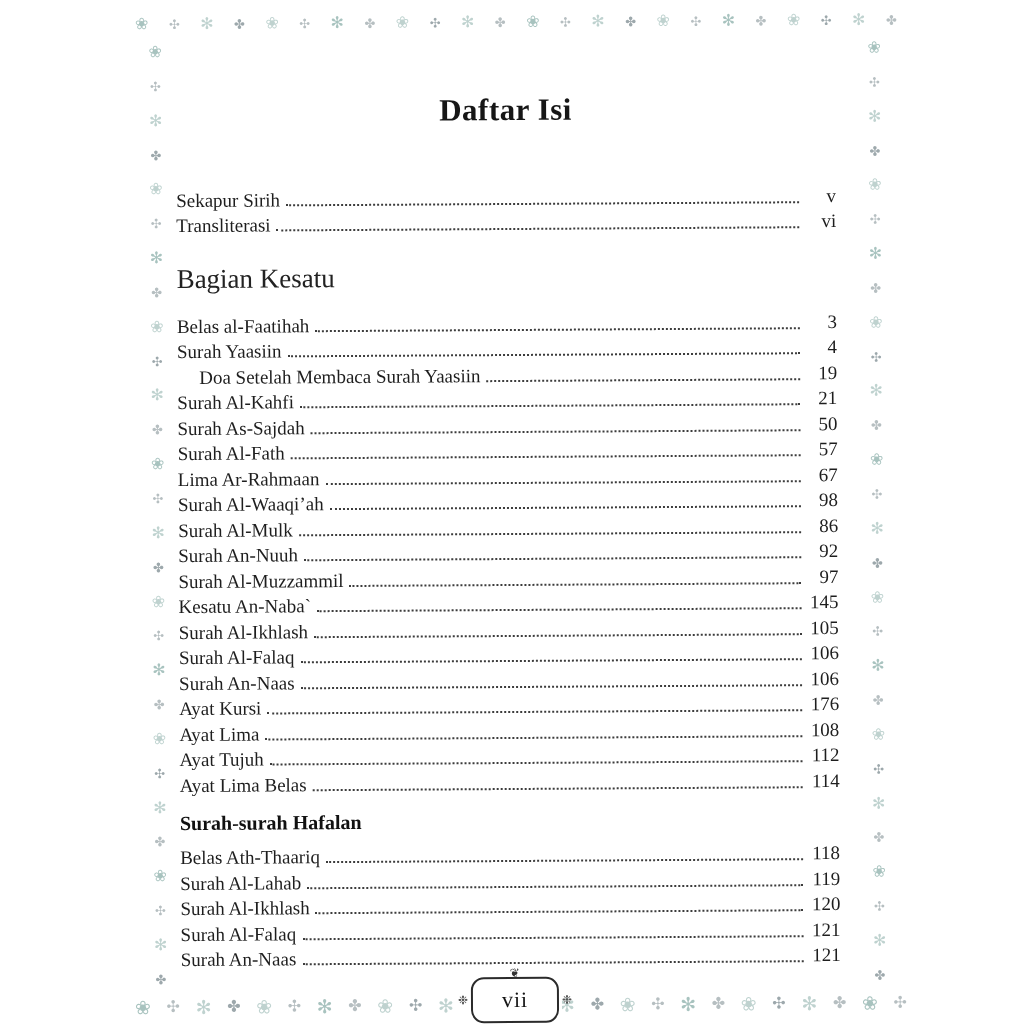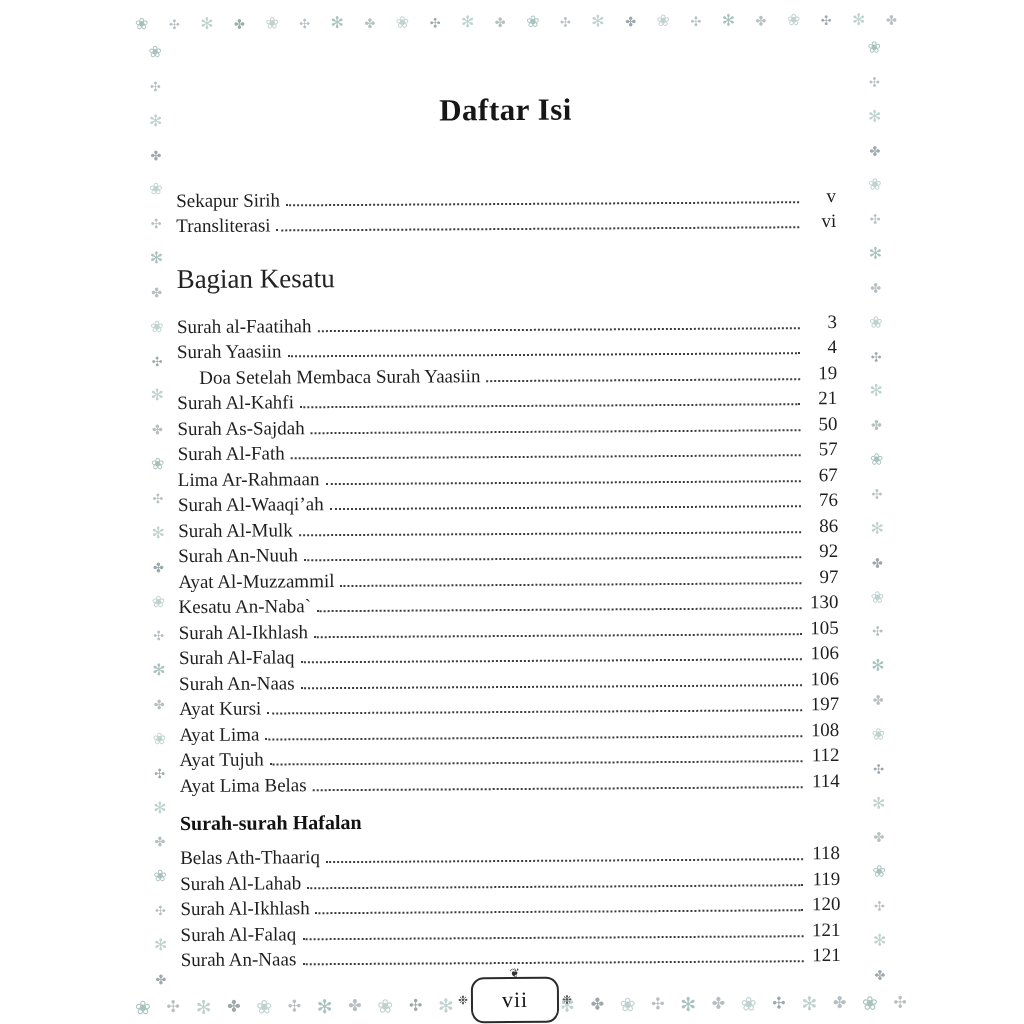--- a/index.html
+++ b/index.html
@@ -249,21 +249,21 @@
           <span class="dot-leader"></span>
           <span class="toc-page">vi</span>
         </div>
       </div>
 
     <div class="section-heading-large">Bagian Kesatu</div>
 
     <div>
 
         <div class="toc-row">
-          <span class="toc-label">Surah al-Faatihah</span>
+          <span class="toc-label">Belas al-Faatihah</span>
           <span class="dot-leader"></span>
           <span class="toc-page">3</span>
         </div>
 
         <div class="toc-row">
           <span class="toc-label">Surah Yaasiin</span>
           <span class="dot-leader"></span>
           <span class="toc-page">4</span>
         </div>
 
@@ -293,45 +293,45 @@
 
         <div class="toc-row">
           <span class="toc-label">Lima Ar-Rahmaan</span>
           <span class="dot-leader"></span>
           <span class="toc-page">67</span>
         </div>
 
         <div class="toc-row">
           <span class="toc-label">Surah Al-Waaqi’ah</span>
           <span class="dot-leader"></span>
-          <span class="toc-page">76</span>
+          <span class="toc-page">98</span>
         </div>
 
         <div class="toc-row">
           <span class="toc-label">Surah Al-Mulk</span>
           <span class="dot-leader"></span>
           <span class="toc-page">86</span>
         </div>
 
         <div class="toc-row">
           <span class="toc-label">Surah An-Nuuh</span>
           <span class="dot-leader"></span>
           <span class="toc-page">92</span>
         </div>
 
         <div class="toc-row">
-          <span class="toc-label">Ayat Al-Muzzammil</span>
+          <span class="toc-label">Surah Al-Muzzammil</span>
           <span class="dot-leader"></span>
           <span class="toc-page">97</span>
         </div>
 
         <div class="toc-row">
           <span class="toc-label">Kesatu An-Naba`</span>
           <span class="dot-leader"></span>
-          <span class="toc-page">130</span>
+          <span class="toc-page">145</span>
         </div>
 
         <div class="toc-row">
           <span class="toc-label">Surah Al-Ikhlash</span>
           <span class="dot-leader"></span>
           <span class="toc-page">105</span>
         </div>
 
         <div class="toc-row">
           <span class="toc-label">Surah Al-Falaq</span>
@@ -341,21 +341,21 @@
 
         <div class="toc-row">
           <span class="toc-label">Surah An-Naas</span>
           <span class="dot-leader"></span>
           <span class="toc-page">106</span>
         </div>
 
         <div class="toc-row">
           <span class="toc-label">Ayat Kursi</span>
           <span class="dot-leader"></span>
-          <span class="toc-page">197</span>
+          <span class="toc-page">176</span>
         </div>
 
         <div class="toc-row">
           <span class="toc-label">Ayat Lima</span>
           <span class="dot-leader"></span>
           <span class="toc-page">108</span>
         </div>
 
         <div class="toc-row">
           <span class="toc-label">Ayat Tujuh</span>

